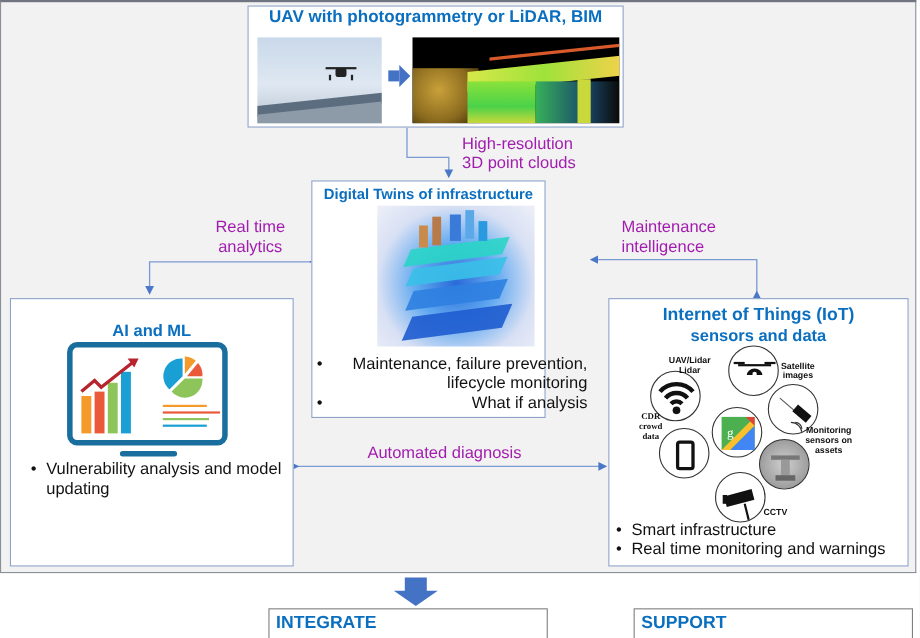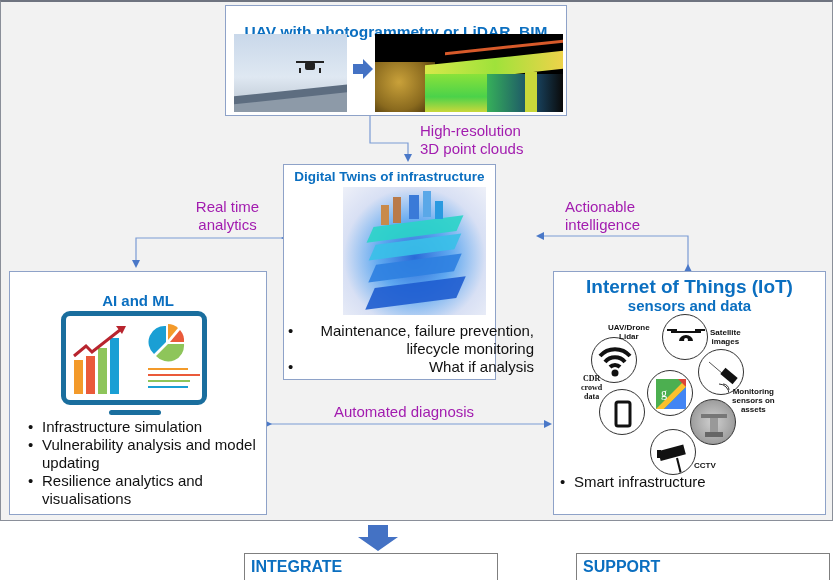--- a/index.html
+++ b/index.html
@@ -29,21 +29,21 @@
     </marker>
   </defs>
   <path d="M370,116 V143 H408 V160" stroke="#7b9bd4" stroke-width="1.2" fill="none" marker-end="url(#ah)"></path>
   <path d="M283,238 H136 V266" stroke="#7b9bd4" stroke-width="1.2" fill="none" marker-end="url(#ah)" marker-start="url(#ah)"></path>
   <path d="M688,266 V236 H538" stroke="#7b9bd4" stroke-width="1.2" fill="none" marker-end="url(#ah)" marker-start="url(#ah)"></path>
   <path d="M270,424 H550" stroke="#7b9bd4" stroke-width="1.2" fill="none" marker-end="url(#ah)" marker-start="url(#ah)"></path>
   <path d="M368,525 H388 V537 H398 L378,551 L358,537 H368 Z" fill="#4472c4"></path>
 </svg>
 
 <div class="box" style="left:225px;top:5px;width:342px;height:111px;">
-  <div class="title" style="margin-top:17px;font-size:15.5px;">UAV with photogrammetry or LiDAR, BIM</div>
+  <div class="title" style="margin-top:1px;font-size:15.5px;">UAV with photogrammetry or LiDAR, BIM</div>
   <div style="position:absolute;left:8px;top:28px;width:113px;height:78px;background:linear-gradient(180deg,#c9d8ea 0%,#dfe8f2 55%,#b8c3cf 100%);overflow:hidden;">
     <div style="position:absolute;left:-10px;top:56px;width:140px;height:10px;background:#5d6d80;transform:rotate(-6deg);"></div>
     <div style="position:absolute;left:-10px;top:64px;width:140px;height:20px;background:#8d9aa8;transform:rotate(-6deg);"></div>
     <div style="position:absolute;left:62px;top:24px;width:28px;height:14px;">
       <div style="position:absolute;left:0;top:3px;width:28px;height:2px;background:#222;"></div>
       <div style="position:absolute;left:9px;top:4px;width:10px;height:8px;background:#222;border-radius:2px;"></div>
       <div style="position:absolute;left:3px;top:10px;width:2px;height:5px;background:#222;"></div>
       <div style="position:absolute;left:23px;top:10px;width:2px;height:5px;background:#222;"></div>
     </div>
   </div>
@@ -58,21 +58,21 @@
     <div style="position:absolute;left:50px;top:40px;width:62px;height:38px;background:linear-gradient(180deg,#8ae23a,#4bd24a 60%,#c9d83a);"></div>
     <div style="position:absolute;left:112px;top:40px;width:76px;height:38px;background:linear-gradient(90deg,#36b05a,#1a4a6a 60%,#0a0a0a);"></div>
     <div style="position:absolute;left:150px;top:38px;width:12px;height:40px;background:#c9d83a;"></div>
   </div>
 </div>
 
 <div class="label" style="left:420px;top:122px;white-space:pre;">High-resolution
 3D point clouds</div>
 <div class="label" style="left:190px;top:198px;white-space:pre;text-align:center;width:75px;">Real time
 analytics</div>
-<div class="label" style="left:565px;top:198px;white-space:pre;">Actionable
+<div class="label" style="left:565px;top:198px;white-space:pre;">Maintenance
 intelligence</div>
 <div class="label" style="left:334px;top:403px;">Automated diagnosis</div>
 
 <div class="box" style="left:283px;top:164px;width:213px;height:216px;">
   <div class="title" style="margin-top:4px;font-size:13.5px;">Digital Twins of infrastructure</div>
   <div style="position:absolute;left:59px;top:22px;width:143px;height:128px;background:radial-gradient(ellipse at 50% 55%,#2a6ad8 0%,#5fa8f0 35%,#d8e0f4 70%,#eef0f8 100%);overflow:hidden;">
     <div style="position:absolute;left:30px;top:95px;width:85px;height:22px;background:#1e5ccf;transform:skewX(-30deg) rotate(-8deg);opacity:.9;"></div>
     <div style="position:absolute;left:32px;top:72px;width:80px;height:18px;background:#2e7fe0;transform:skewX(-30deg) rotate(-8deg);opacity:.9;"></div>
     <div style="position:absolute;left:32px;top:52px;width:80px;height:16px;background:#38c0e8;transform:skewX(-30deg) rotate(-8deg);opacity:.9;"></div>
     <div style="position:absolute;left:30px;top:34px;width:84px;height:16px;background:#2ad4c8;transform:skewX(-30deg) rotate(-8deg);opacity:.9;"></div>
@@ -105,28 +105,26 @@
       <path d="M22,20 L32,8 A16,16 0 0 1 36,20 Z" fill="#ea5a3a"></path>
       <path d="M20,22 L36,22 A16,16 0 0 1 8,34 Z" fill="#8ec55a"></path>
     </svg>
     <div style="position:absolute;left:82px;top:52px;width:40px;height:2px;background:#f39a2a;"></div>
     <div style="position:absolute;left:82px;top:58px;width:52px;height:2px;background:#ea5a3a;"></div>
     <div style="position:absolute;left:82px;top:64px;width:42px;height:2px;background:#8ec55a;"></div>
     <div style="position:absolute;left:82px;top:70px;width:40px;height:2px;background:#1a9fd4;"></div>
   </div>
   <div style="position:absolute;left:99px;top:138px;width:52px;height:5px;background:#1a6e9e;border-radius:3px;"></div>
   <ul class="bul" style="position:absolute;left:14px;top:146px;width:240px;">
-    <li>Infrastructure simulation</li>
     <li>Vulnerability analysis and model updating</li>
-    <li>Resilience analytics and visualisations</li>
   </ul>
 </div>
 
 <div class="box" style="left:553px;top:271px;width:273px;height:244px;">
-  <div class="title" style="margin-top:5px;font-size:19px;line-height:19px;">Internet of Things (IoT)</div>
+  <div class="title" style="margin-top:5px;font-size:16px;line-height:19px;">Internet of Things (IoT)</div>
   <div class="title" style="font-size:15px;line-height:19px;">sensors and data</div>
 
   <div class="circ" style="left:108px;top:42px;">
     <svg width="46" height="46">
         <rect x="8" y="16" width="30" height="2" fill="#111"></rect>
         <rect x="4" y="14" width="10" height="2" fill="#111"></rect>
         <rect x="32" y="14" width="10" height="2" fill="#111"></rect>
         <path d="M16,26 A7,6 0 0 1 30,26 Z" fill="#111"></path>
         <circle cx="23" cy="25" r="2" fill="#fff"></circle>
       </svg>
@@ -169,34 +167,35 @@
       </svg>
   </div>
   <div class="circ" style="left:96px;top:157px;">
     <svg width="46" height="46">
         <rect x="8" y="18" width="26" height="10" fill="#111" transform="rotate(-15 20 23)"></rect>
         <rect x="6" y="20" width="4" height="8" fill="#111"></rect>
         <line x1="26" y1="28" x2="30" y2="44" stroke="#111" stroke-width="2"></line>
       </svg>
   </div>
 
-  <div class="icon-small" style="left:54px;top:51px;white-space:pre;">UAV/Drone
+  <div class="icon-small" style="left:54px;top:51px;white-space:pre;">UAV/Lidar
 Lidar</div>
   <div class="icon-small" style="left:156px;top:56px;white-space:pre;">Satellite
 images</div>
   <div class="icon-small" style="left:27px;top:102px;white-space:pre;font-family:Liberation Serif, serif;">CDR
 crowd
 data</div>
   <div class="icon-small" style="left:178px;top:115px;white-space:pre;">Monitoring
 sensors on
 assets</div>
   <div class="icon-small" style="left:140px;top:189px;">CCTV</div>
 
   <ul class="bul" style="position:absolute;left:2px;top:201px;width:270px;">
     <li>Smart infrastructure</li>
+    <li>Real time monitoring and warnings</li>
   </ul>
 </div>
 
 <div class="bottom-box" style="left:244px;top:553px;width:254px;height:40px;">
   <div class="bottom-title">INTEGRATE</div>
 </div>
 <div class="bottom-box" style="left:576px;top:553px;width:254px;height:40px;">
   <div class="bottom-title">SUPPORT</div>
 </div>
 

